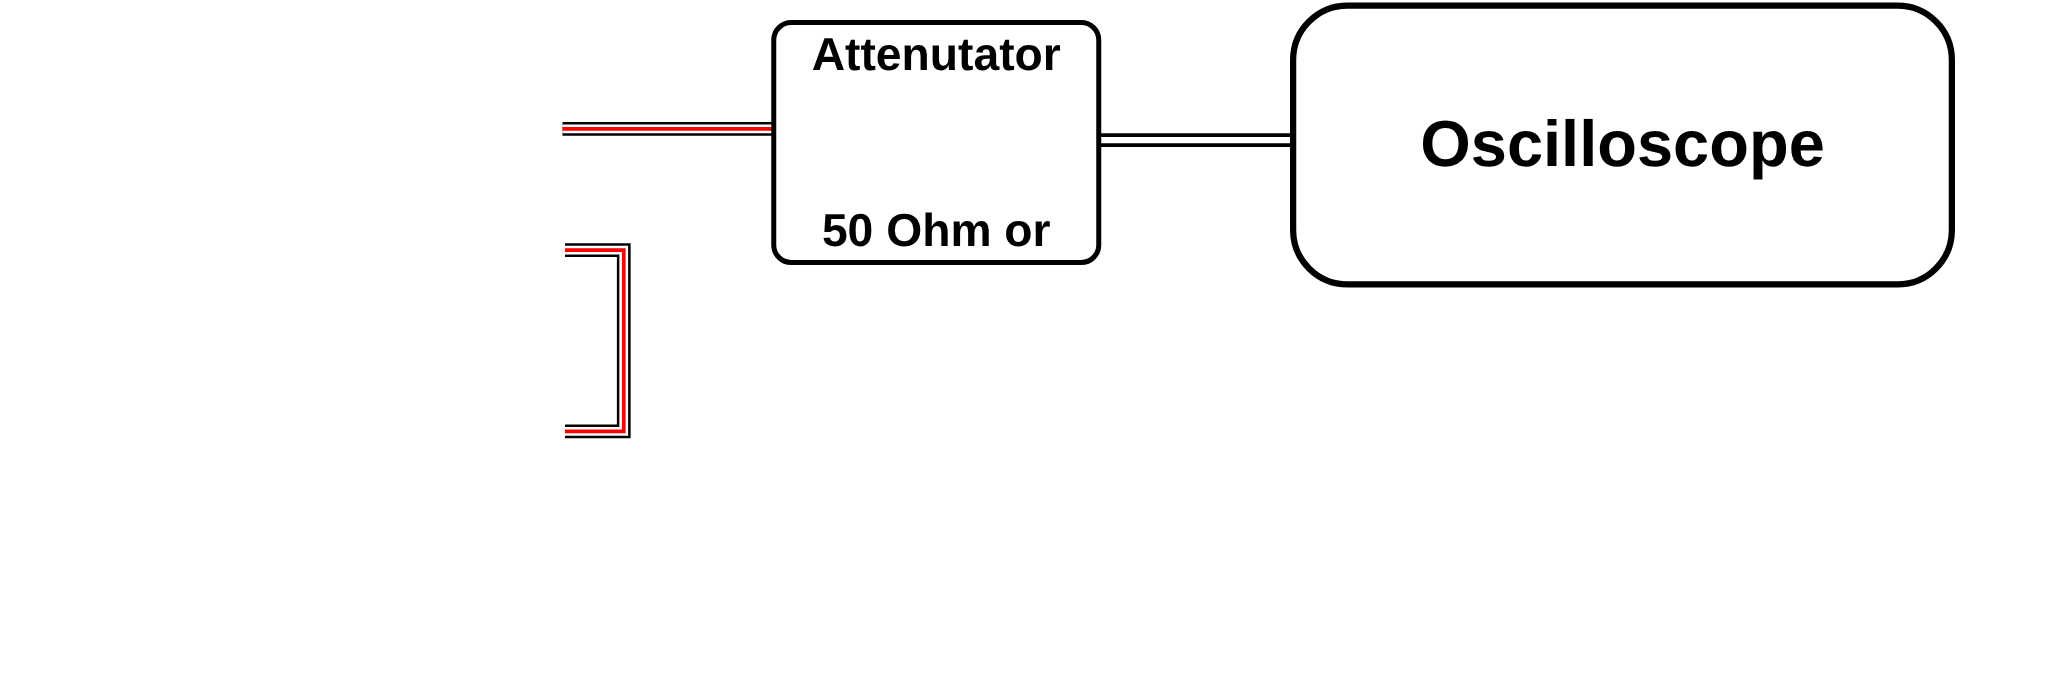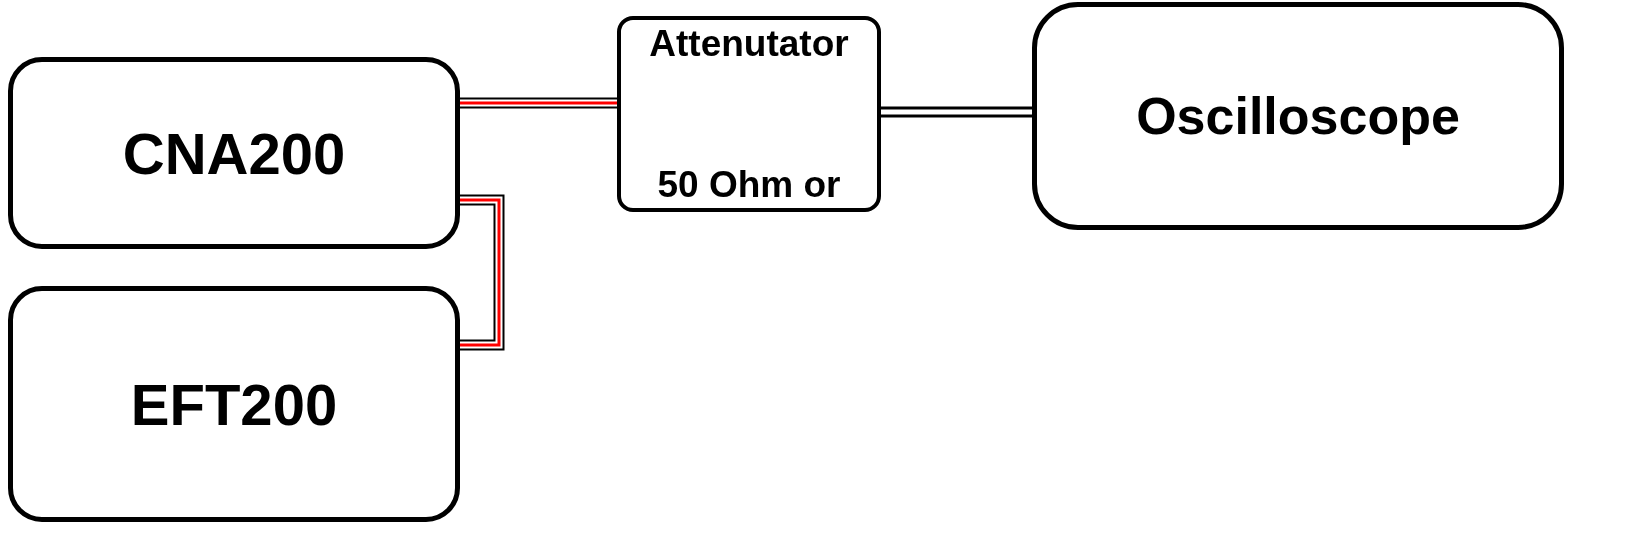--- a/index.html
+++ b/index.html
@@ -89,27 +89,21 @@
       <path d="M875,112 H1040" fill="none" stroke-width="5" stroke="#ffffff"></path>
     </g>
 
     <g>
       <path d="M452,200 H499 V345 H452" fill="none" stroke-width="11" stroke-linejoin="miter" stroke="#000000"></path>
       <path d="M452,200 H499 V345 H452" fill="none" stroke-width="7" stroke-linejoin="miter" stroke="#ffffff"></path>
       <path d="M452,200 H499 V345 H452" fill="none" stroke-width="3" stroke-linejoin="miter" stroke="#ff0000"></path>
     </g>
   </svg>
 
-  <div class="node node-cna200">
-    <span>CNA200</span>
-  </div>
 
-  <div class="node node-eft200">
-    <span>EFT200</span>
-  </div>
 
   <div class="node node-attenuator">
     <span>Attenutator</span>
     <span>50 Ohm or</span>
   </div>
 
   <div class="node node-oscilloscope">
     <span>Oscilloscope</span>
   </div>
 

